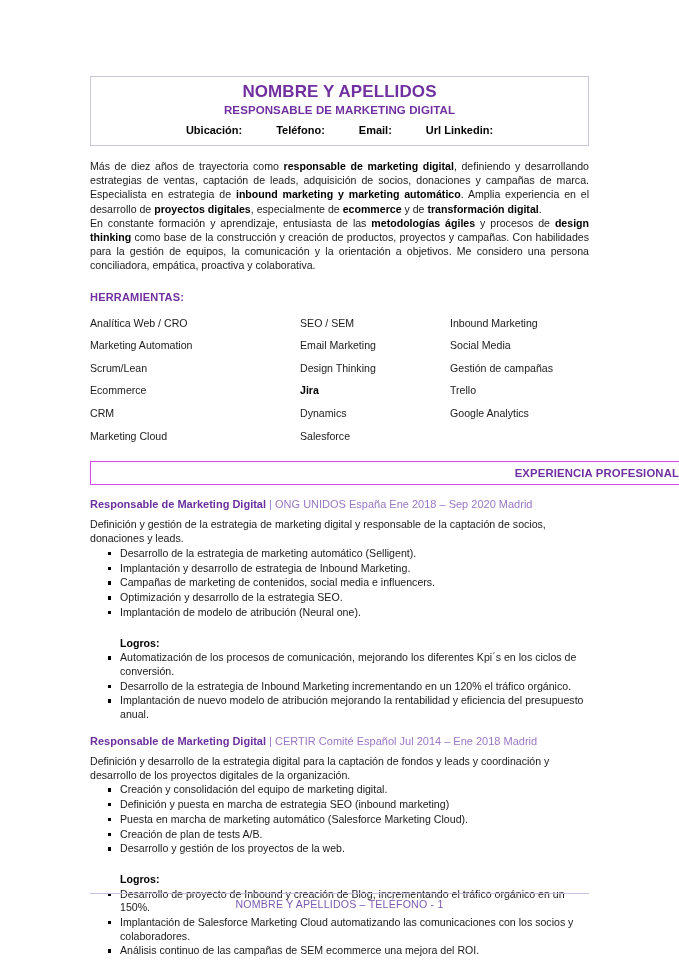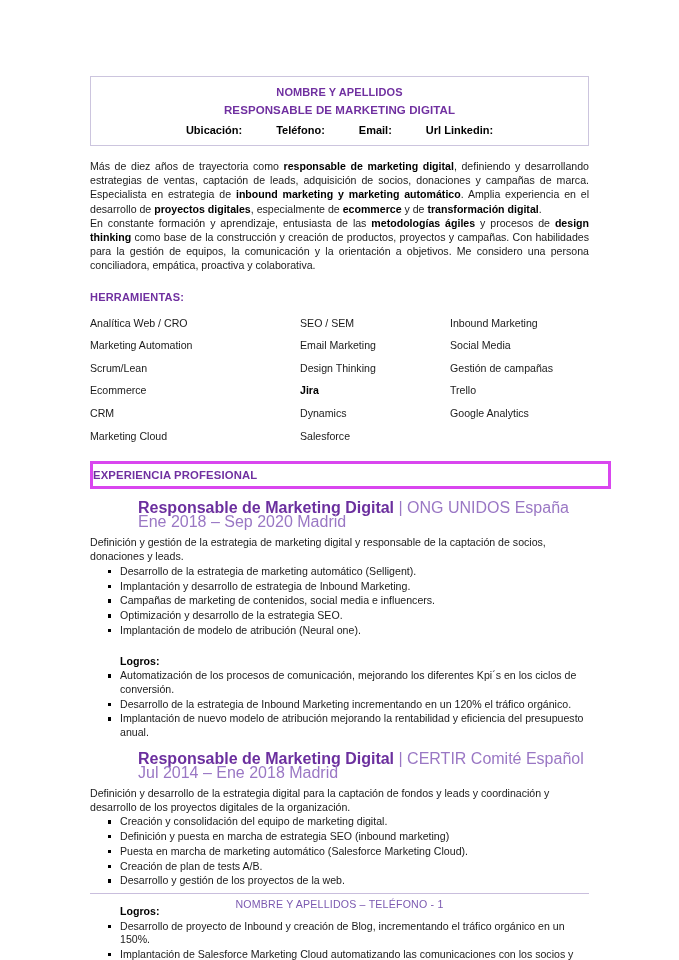--- a/index.html
+++ b/index.html
@@ -29,21 +29,21 @@
     border: 1px solid #ccc5de;
     box-sizing: border-box;
     width: 499px;
     padding: 6px 0 7px 0;
     margin: 0 0 0 0;
   }
   .header-name {
     text-align: center;
     color: #7030a0;
     font-weight: bold;
-    font-size: 11px;
+    font-size: 17px;
     letter-spacing: 0.1px;
     line-height: 18px;
   }
   .header-role {
     text-align: center;
     color: #7030a0;
     font-weight: bold;
     font-size: 11.5px;
     letter-spacing: 0.1px;
     line-height: 18px;
@@ -97,38 +97,37 @@
     font-size: 10.6px;
     line-height: 22.6px;
     color: #1a1a1a;
     white-space: nowrap;
   }
   .tool-cell.bold { font-weight: bold; color:#000; }
 
   
   .banner {
     margin-top: 14px;
-    width: 521px;
+    width: 590px;
     box-sizing: border-box;
-    border: 3px solid #d946ef;
-    text-align: left;
+    border: 1px solid #d946ef;
+    text-align: right;
     color: #7030a0;
     font-weight: bold;
     font-size: 11.3px;
     letter-spacing: 0.15px;
     padding: 5px 0 5px 0;
   }
 
   
   .job { width: 499px; }
   .job-head {
     margin-top: 12px;
-    font-size: 16px;
+    font-size: 11px;
     line-height: 14px;
-    margin-left: 48px;
   }
   .job-title {
     color: #6b2f9e;
     font-weight: bold;
   }
   .job-meta {
     color: #9a77c4;
     font-weight: normal;
   }
   .job-intro {

